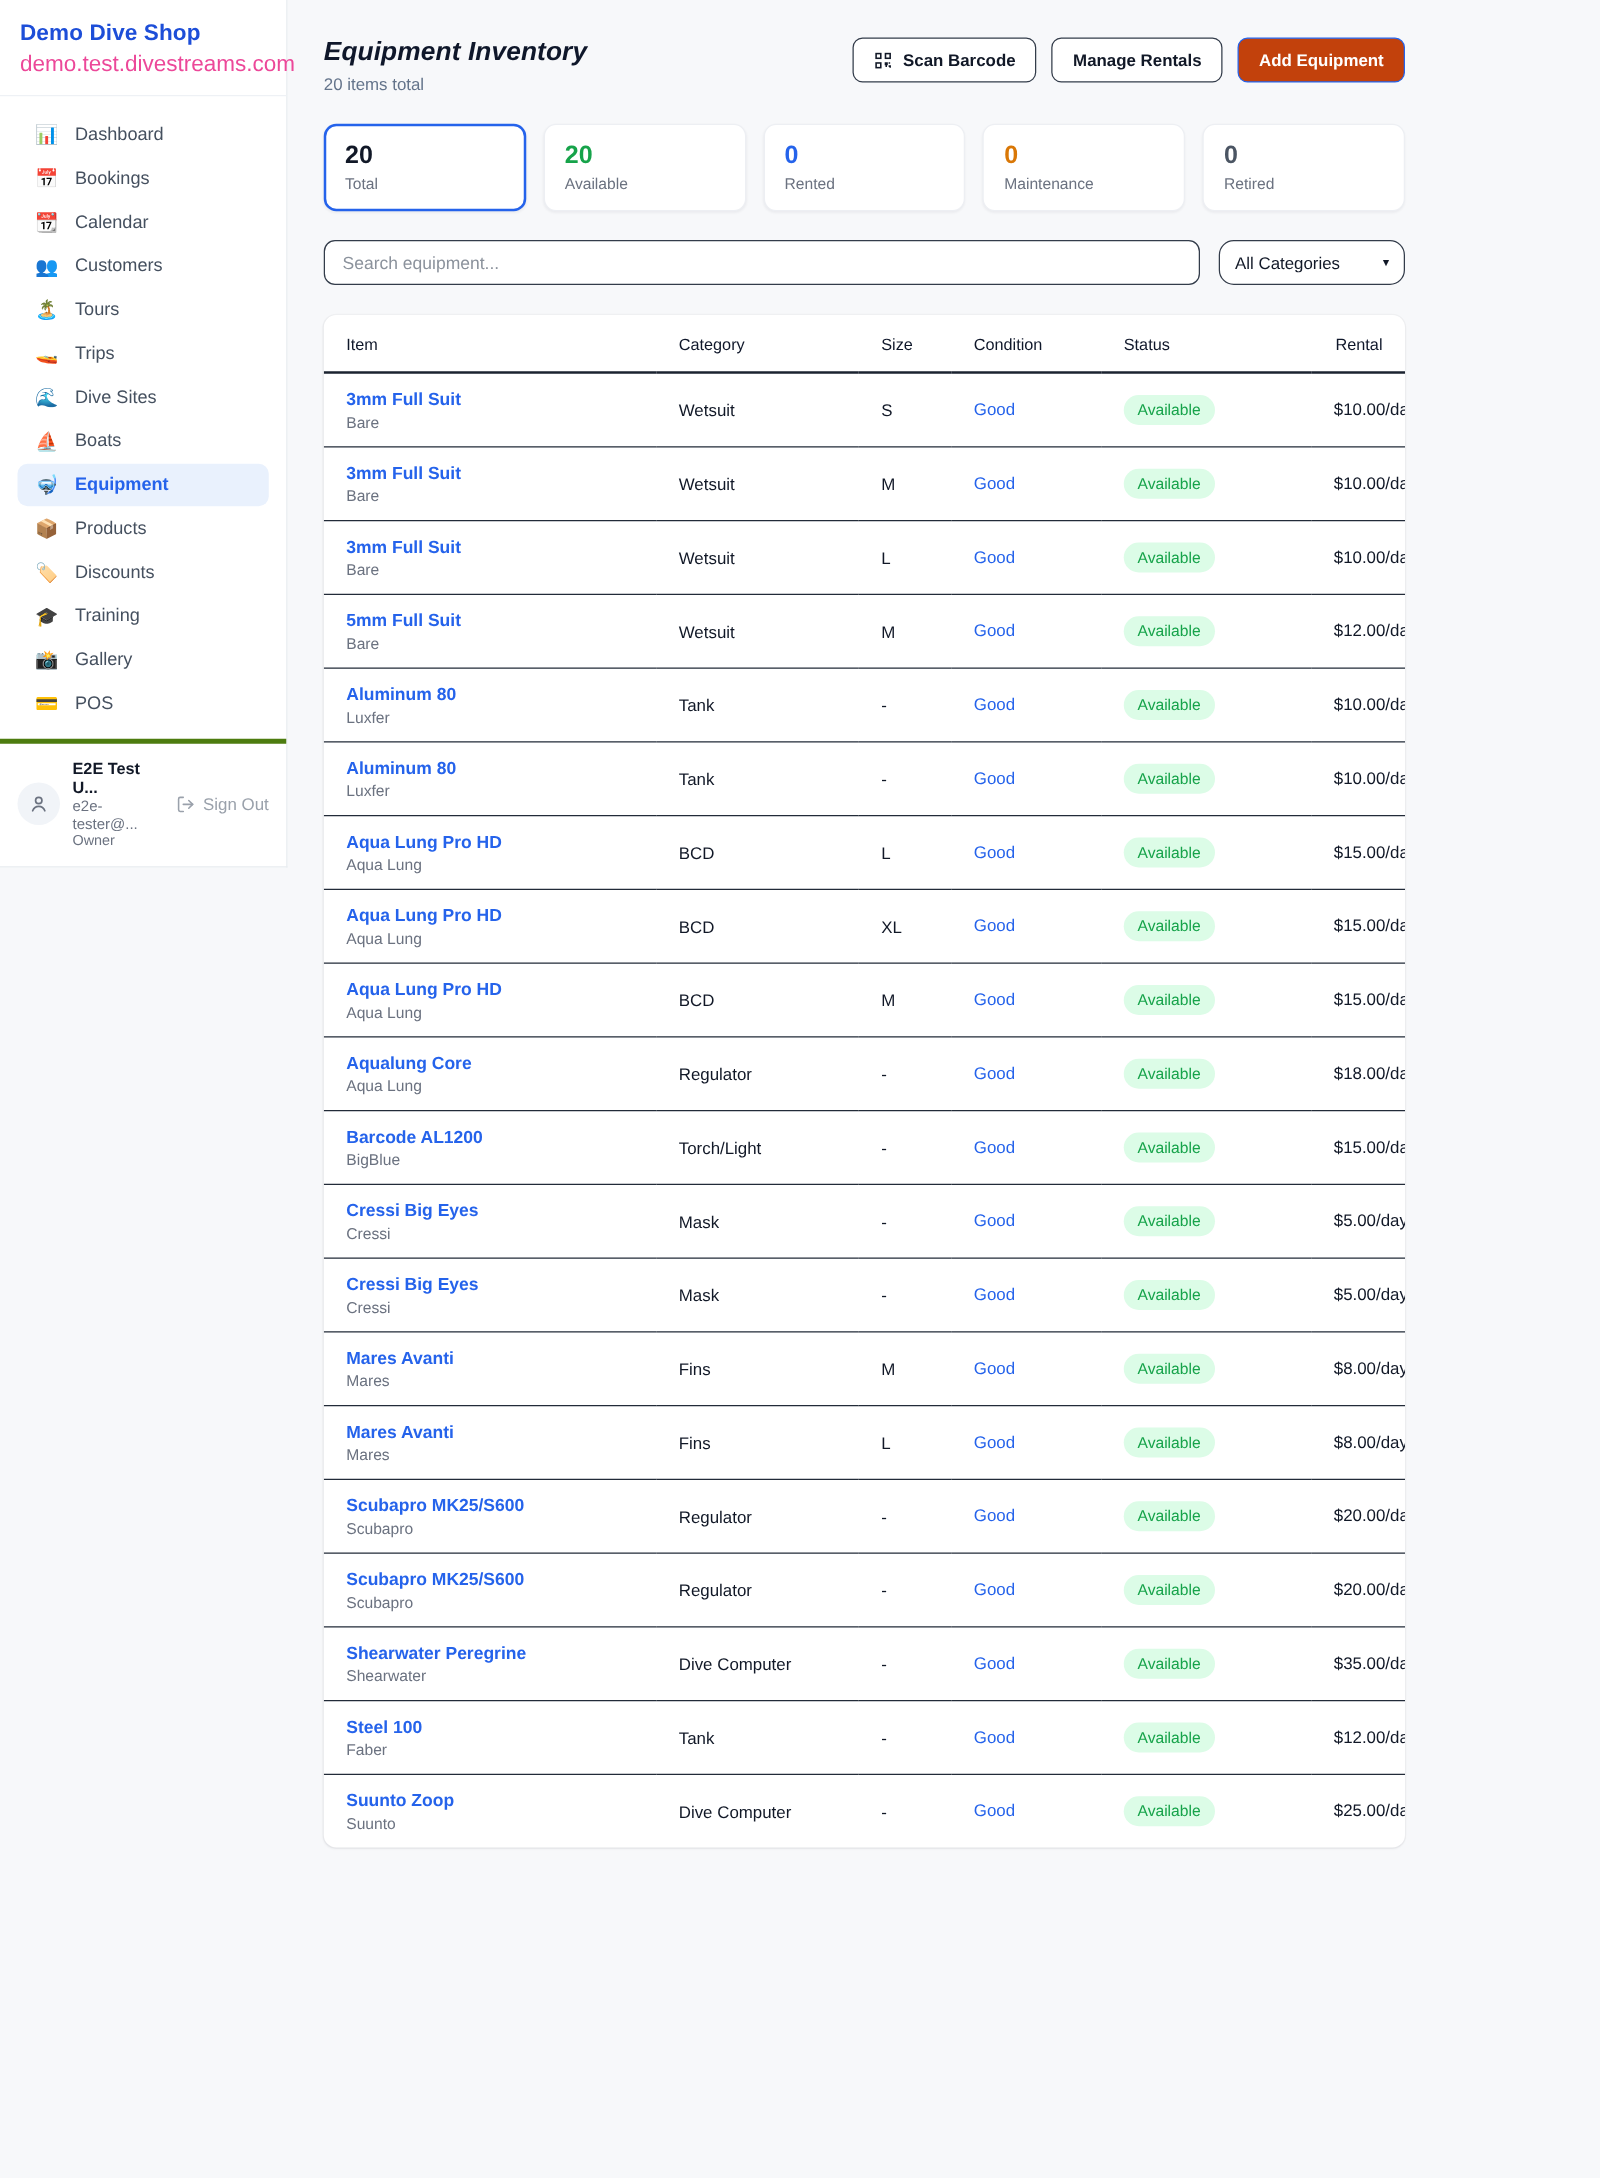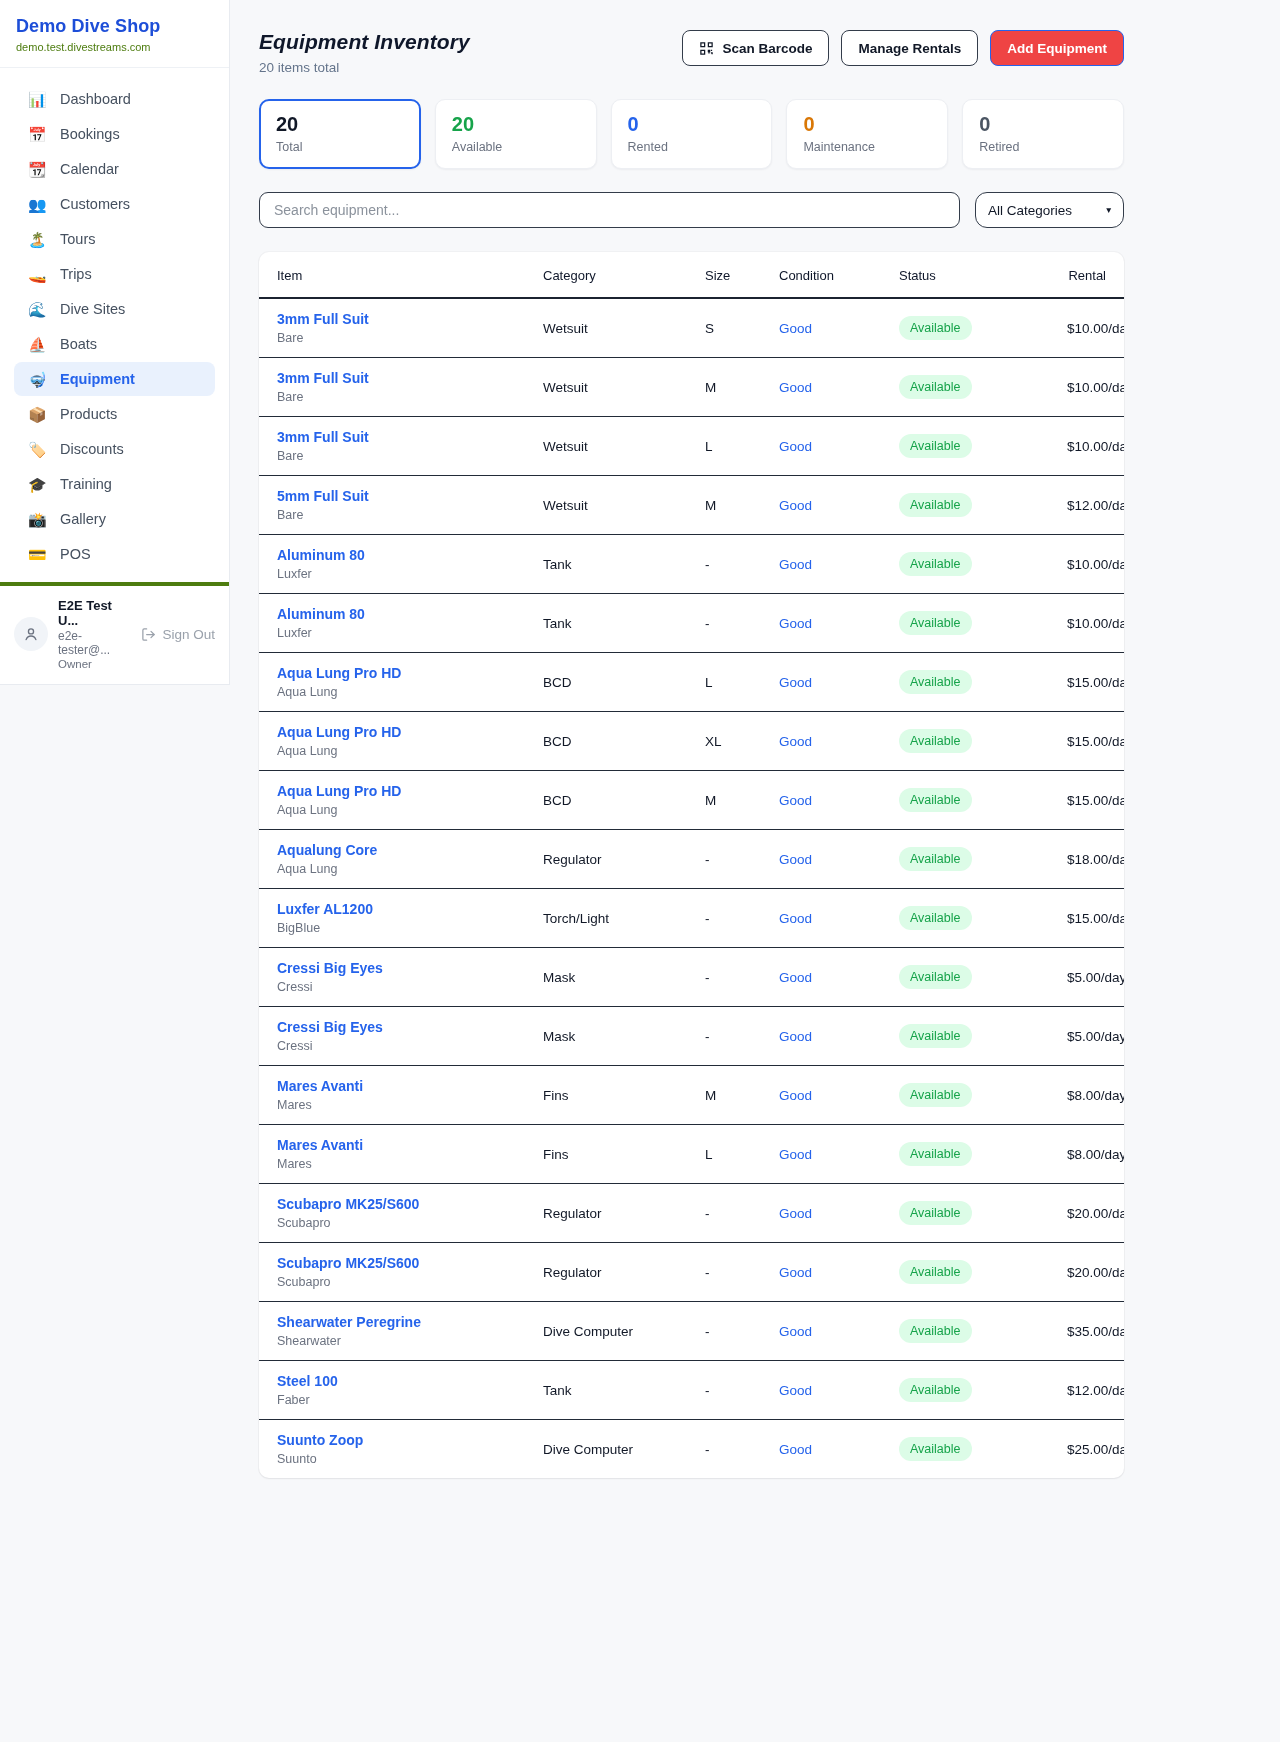--- a/index.html
+++ b/index.html
@@ -13,21 +13,21 @@
 
   
   .sidebar {
     position:absolute; left:0; top:0; width:230px;
     background:#ffffff;
     border-right:1px solid #e8ebf0;
     border-bottom:1px solid #e8ebf0;
   }
   .brand { padding:16px 16px 14px; border-bottom:1px solid #eef1f5; }
   .brand-name { color:#1d4ed8; font-size:18px; font-weight:800; letter-spacing:.1px; }
-  .brand-domain { color:#4d7c0f; font-size:11px; margin-top:4px; }
+  .brand-domain { color:#ec4899; font-size:18px; margin-top:4px; }
   .nav { padding:14px 14px 10px; }
   .nav-item {
     display:flex; align-items:center; gap:13px;
     padding:9px 14px; border-radius:8px;
     font-size:14.5px; color:#45505f; cursor:pointer;
     margin-bottom:1px;
   }
   .nav-item .nav-icon { width:19px; font-size:15px; line-height:1; text-align:center; }
   .nav-item.active { background:#e9f1fd; color:#2563eb; font-weight:600; }
   .user-row {
@@ -56,21 +56,21 @@
   .page-head { display:flex; justify-content:space-between; align-items:flex-start; margin-top:30px; }
   .page-title { font-size:21px; font-weight:800; color:#0f172a; letter-spacing:.1px;font-style:italic; }
   .page-sub { font-size:13.5px; color:#64748b; margin-top:6px; }
   .head-actions { display:flex; gap:12px; align-items:center; }
   .btn {
     height:36px; display:inline-flex; align-items:center; gap:8px;
     padding:0 16px; border-radius:8px; font-size:13.5px; font-weight:600;
     font-family:inherit; cursor:pointer;
   }
   .btn-outline { background:#fff; border:1px solid #333c4a; color:#111827; }
-  .btn-primary { background:#ef4444; border:1px solid #2563eb; color:#fff; }
+  .btn-primary { background:#c2410c; border:1px solid #2563eb; color:#fff; }
 
   
   .stats { display:flex; gap:14px; margin-top:24px; }
   .stat-card {
     flex:1 1 0; background:#fff; border:1px solid #edeff3; border-radius:10px;
     padding:13px 16px 14px; box-shadow:0 1px 2px rgba(16,24,40,.05); cursor:pointer;
   }
   .stat-card.active { border:2px solid #2563eb; padding:12px 15px 13px; }
   .stat-value { font-size:20px; font-weight:800; }
   .stat-label { font-size:12.5px; color:#6b7280; margin-top:4px; }
@@ -424,21 +424,21 @@
             </td>
             <td class="cell-text">Regulator</td>
             <td class="cell-text">-</td>
             <td><span class="cond-link">Good</span></td>
             <td><span class="badge">Available</span></td>
             <td class="right"><span class="rental">$18.00/day</span></td>
           </tr>
 
           <tr>
             <td>
-              <div class="item-name">Luxfer AL1200</div>
+              <div class="item-name">Barcode AL1200</div>
               <div class="item-brand">BigBlue</div>
             </td>
             <td class="cell-text">Torch/Light</td>
             <td class="cell-text">-</td>
             <td><span class="cond-link">Good</span></td>
             <td><span class="badge">Available</span></td>
             <td class="right"><span class="rental">$15.00/day</span></td>
           </tr>
 
           <tr>

